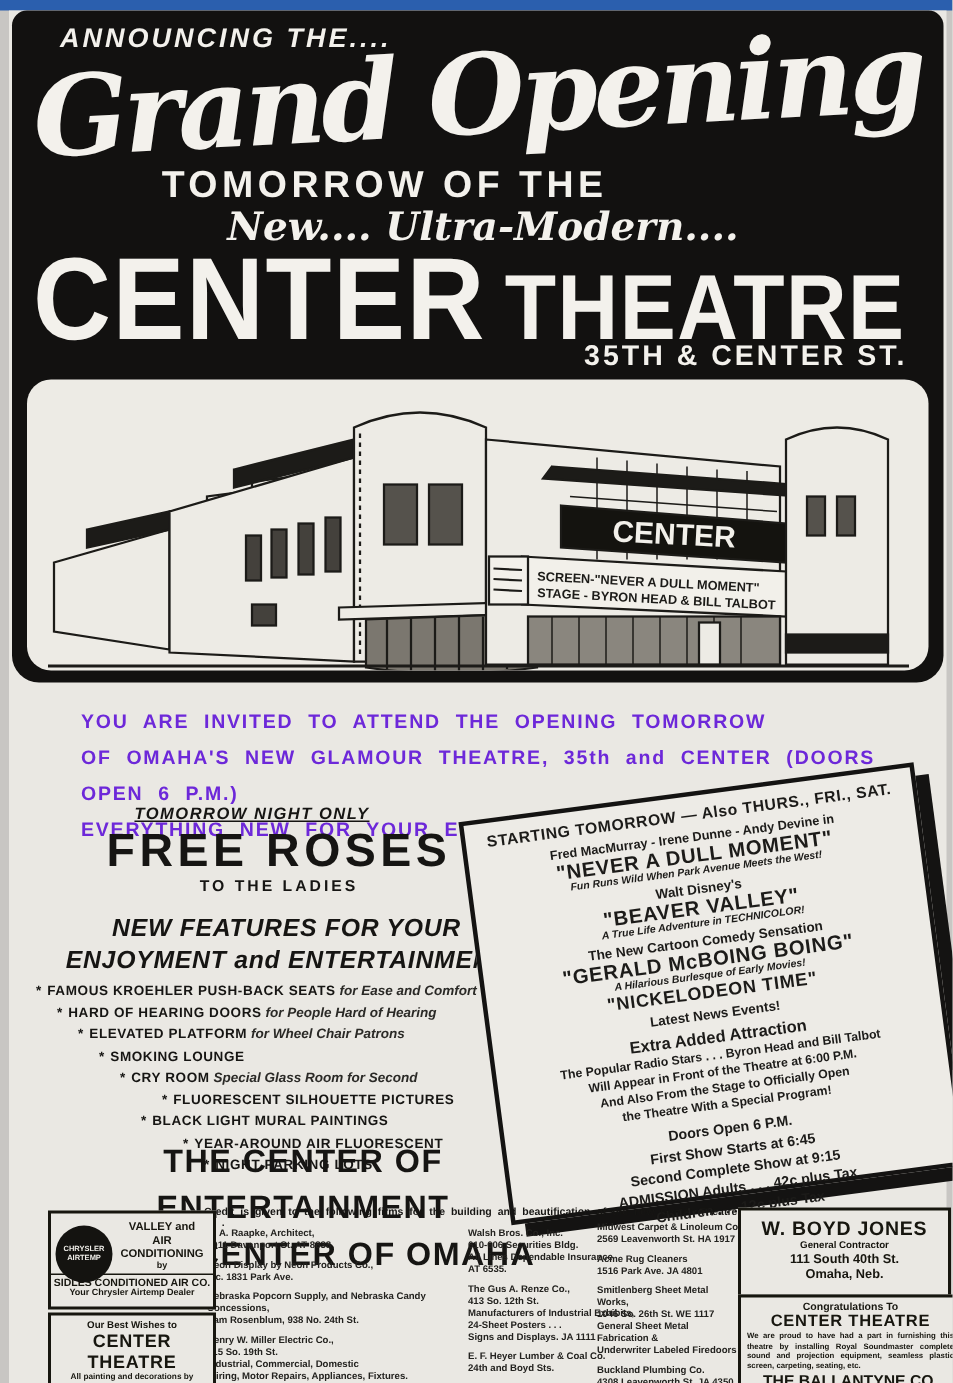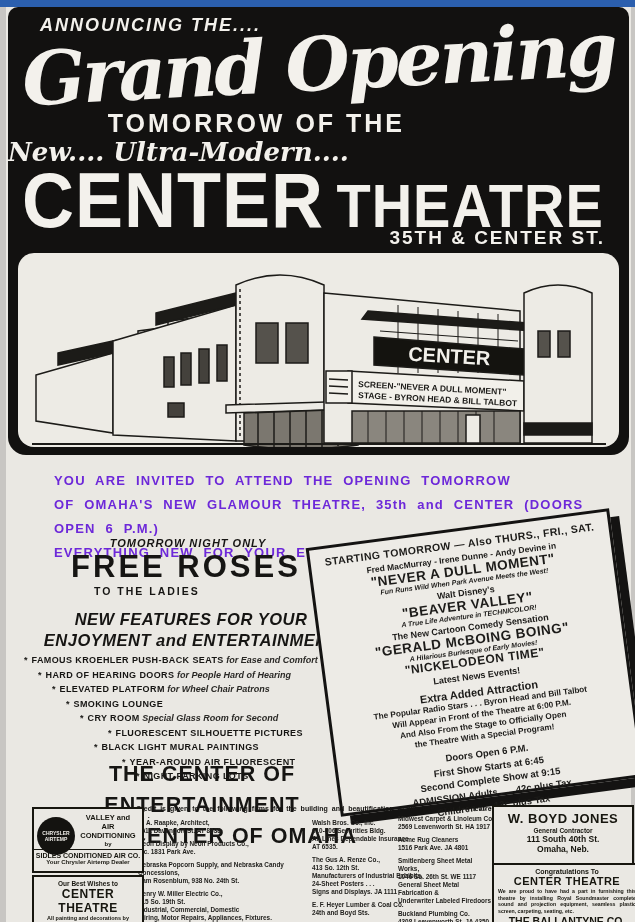--- a/index.html
+++ b/index.html
@@ -27,21 +27,21 @@
     position:absolute;left:0;top:14px;width:100%;text-align:center;
     font-family:"DejaVu Serif",serif;font-style:italic;font-weight:bold;
     font-size:74px;letter-spacing:-3px;transform:rotate(-3deg);
     white-space:nowrap;
   }
   .tomorrow{
     position:absolute;left:0;top:102px;width:80%;text-align:center;
     font-weight:bold;font-size:25px;letter-spacing:3px;
   }
   .ultramodern{
-    position:absolute;left:0;top:130px;width:78%;text-align:left;
+    position:absolute;left:0;top:130px;width:78%;text-align:right;
     font-family:"DejaVu Serif",serif;font-style:italic;font-weight:bold;
     font-size:26px;
   }
   .theatrename{
     position:absolute;left:14px;top:152px;width:600px;
     font-weight:bold;white-space:nowrap;
   }
   .theatrename .w1{font-size:72px;letter-spacing:1px;display:inline-block;transform:scaleY(1.08);}
   .theatrename .w2{font-size:56px;letter-spacing:1px;display:inline-block;transform:scaleY(1.1);margin-left:8px;}
   .addr{
@@ -52,25 +52,25 @@
     position:absolute;left:10px;top:246px;width:601px;height:194px;
     background:#edebe5;border-radius:16px;overflow:hidden;
   }
   
   .invite{
     position:absolute;left:48px;top:462px;width:540px;
     font-weight:bold;font-size:13px;line-height:1.85;
     letter-spacing:1.2px;word-spacing:5px;color:#6d28d9;
   }
   
-  .tno{position:absolute;left:72px;top:530px;width:220px;text-align:center;
-       font-weight:bold;font-style:italic;font-size:11px;letter-spacing:1px;}
+  .tno{position:absolute;left:52px;top:530px;width:220px;text-align:center;
+       font-weight:bold;font-style:italic;font-size:11px;letter-spacing:1px;text-decoration:underline;}
   .roses{position:absolute;left:40px;top:542px;width:280px;text-align:center;
        font-weight:bold;font-size:31px;letter-spacing:3px;}
-  .ladies{position:absolute;left:88px;top:578px;width:220px;
+  .ladies{position:absolute;left:70px;top:578px;width:220px;text-align:center;
        font-weight:bold;font-size:10.5px;letter-spacing:2px;}
   .feat-title{position:absolute;left:20px;top:602px;width:330px;text-align:center;
        font-weight:bold;font-style:italic;font-size:16.5px;line-height:1.3;letter-spacing:.5px;}
   .features{position:absolute;left:18px;top:648px;width:360px;font-size:9px;}
   .features .item{margin-bottom:4.5px;white-space:nowrap;}
   .features .star{font-weight:bold;margin-right:4px;}
   .features .main{font-weight:bold;letter-spacing:.4px;}
   .features .detail{font-weight:bold;font-style:italic;color:#2a2926;}
   .slogan{position:absolute;left:16px;top:752px;width:360px;text-align:center;
        font-weight:bold;font-size:21.5px;line-height:1.45;letter-spacing:1px;}

